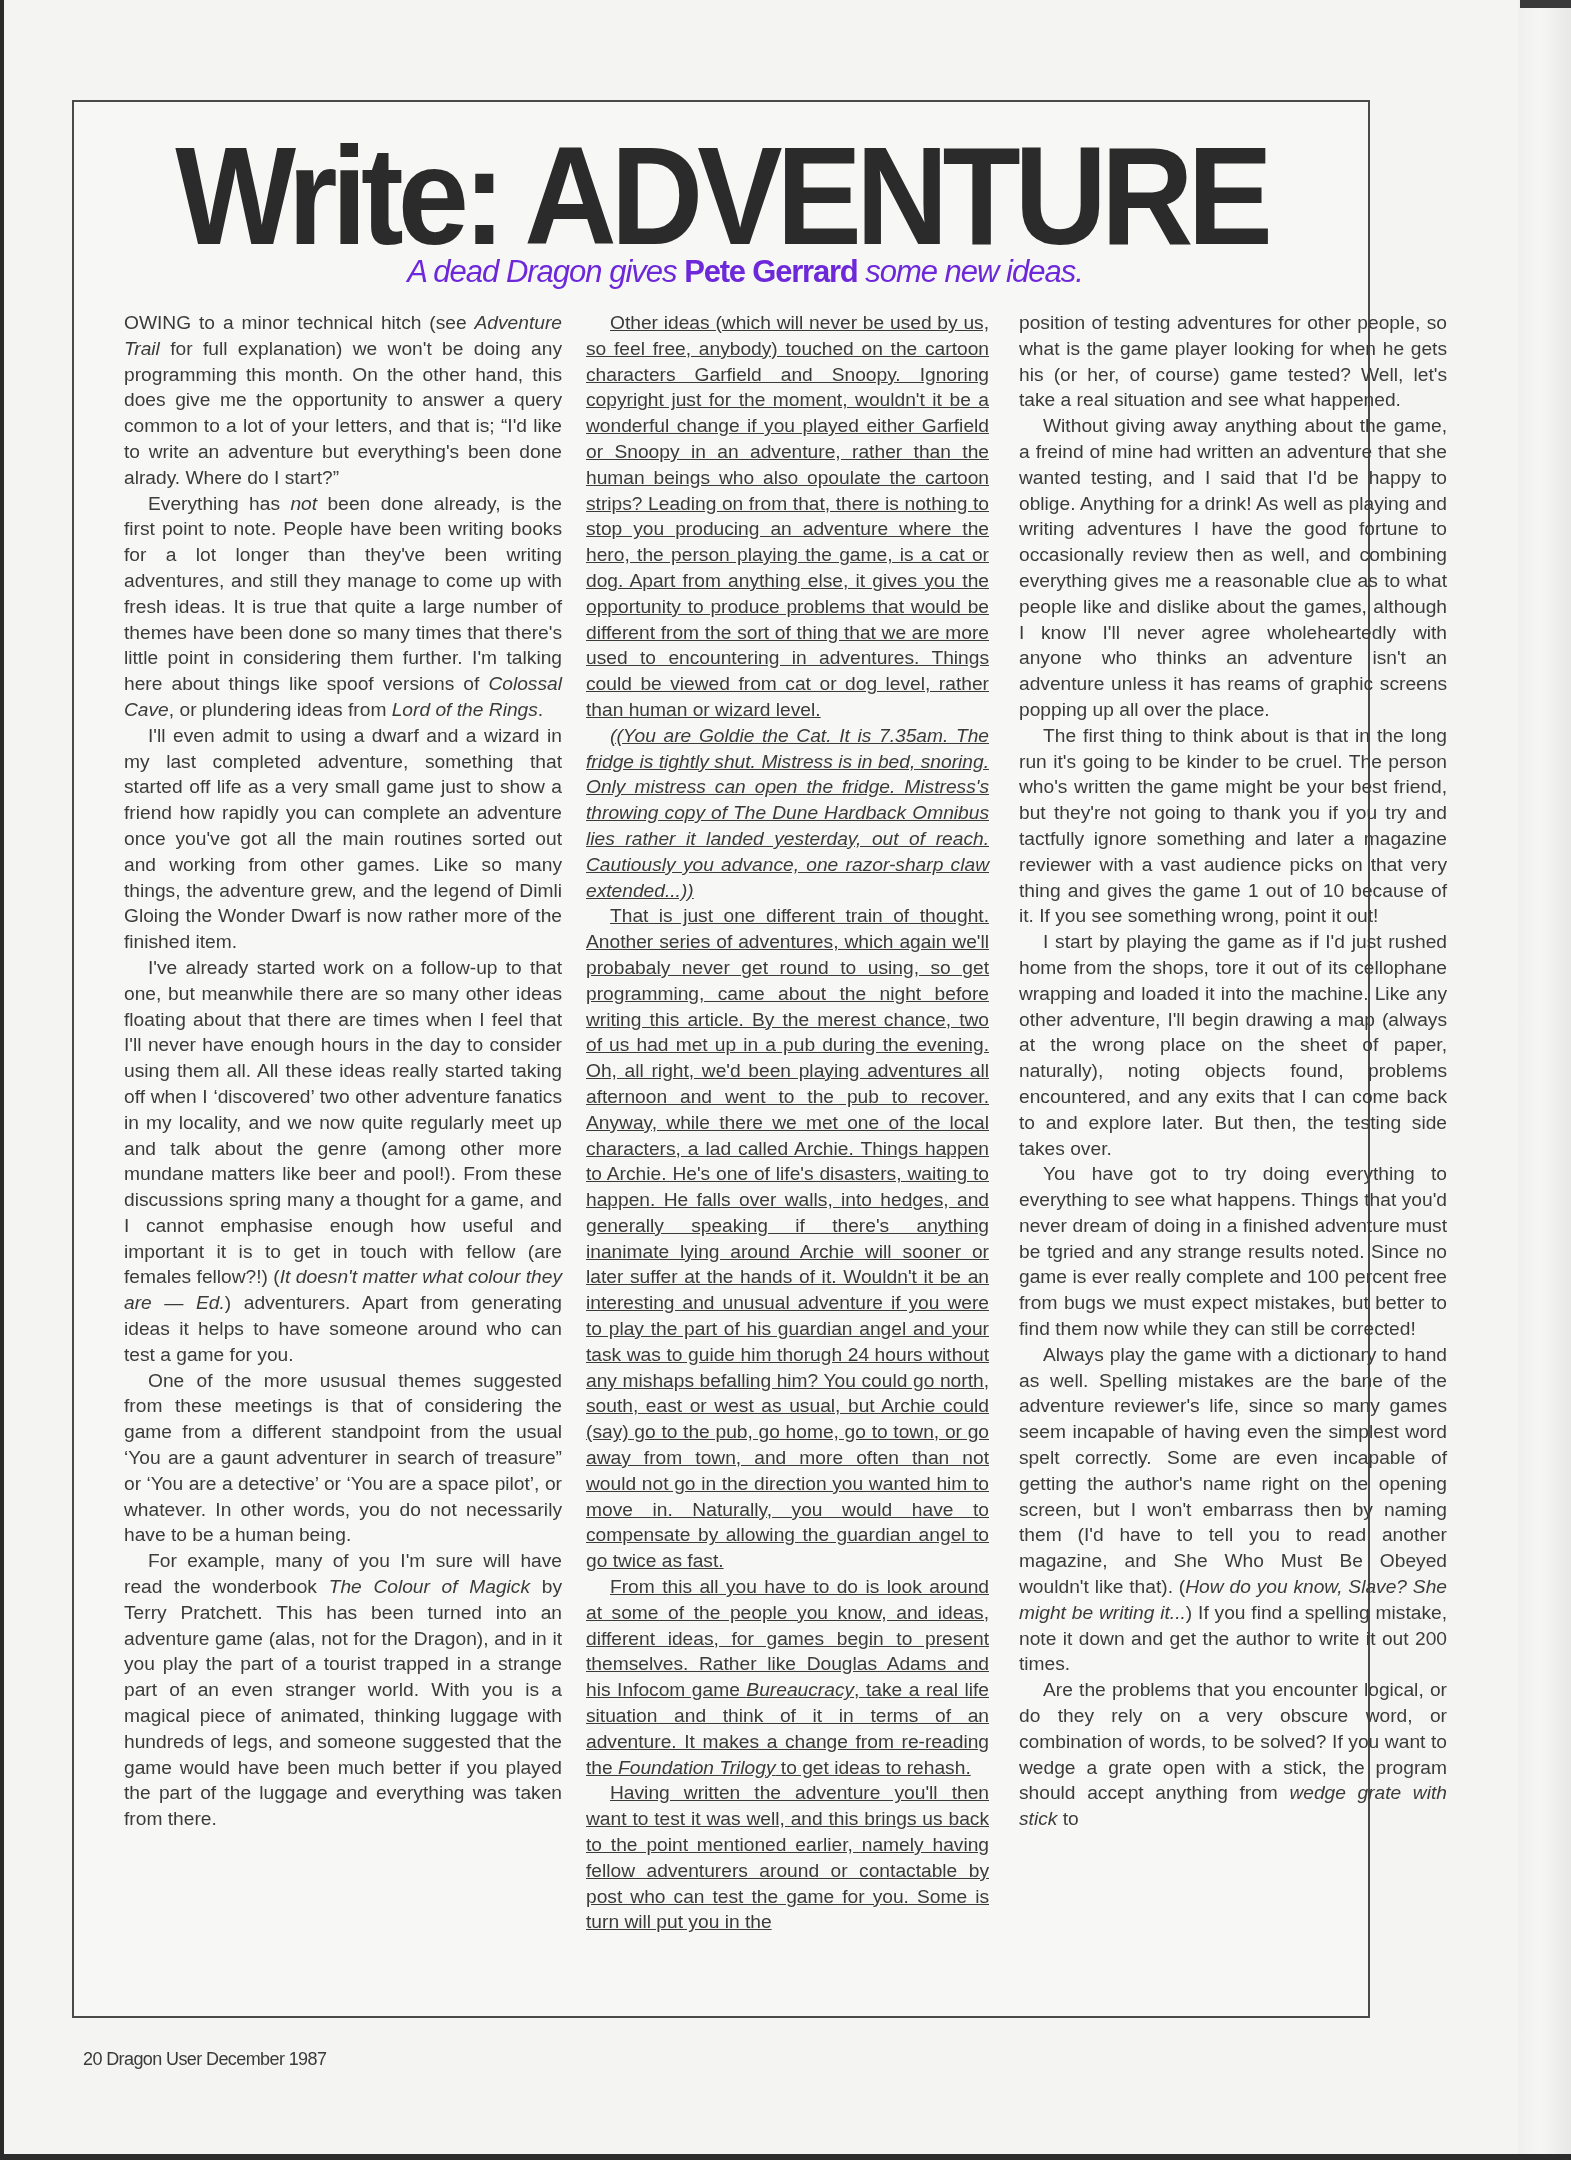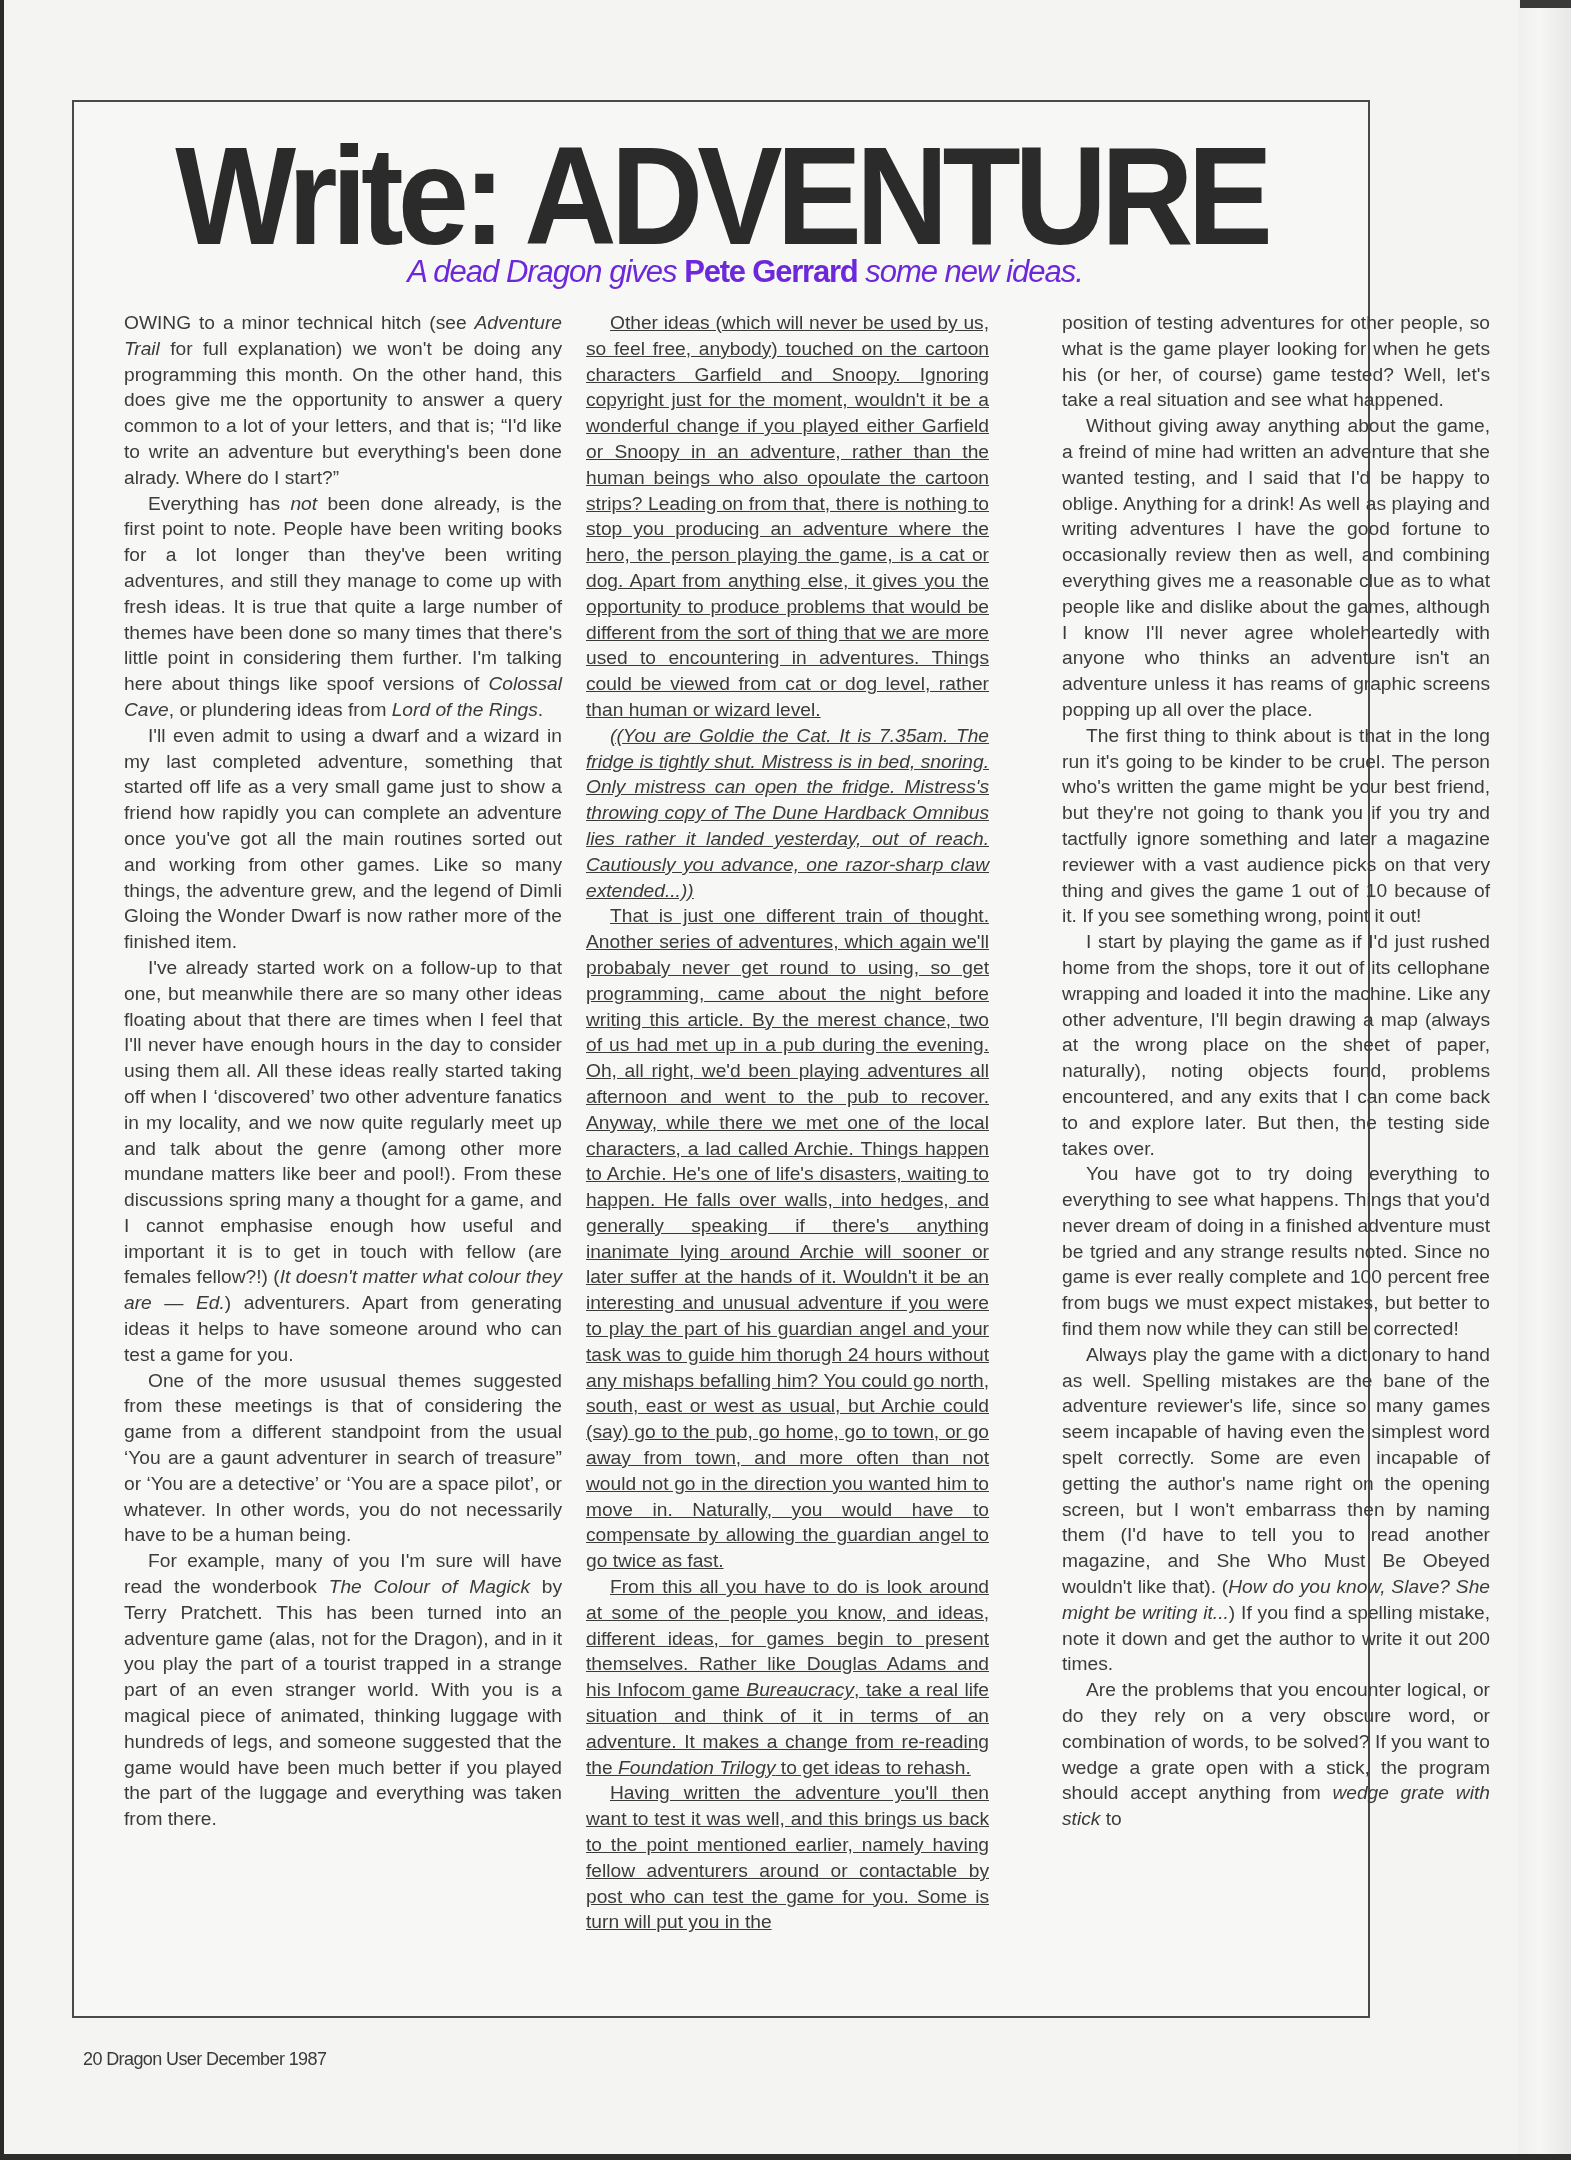--- a/index.html
+++ b/index.html
@@ -39,21 +39,21 @@
   .subtitle b { font-style: normal; font-weight: bold; letter-spacing: -1.2px; }
 
   .col {
     position: absolute; top: 208px;
     font-size: 19.2px; line-height: 25.8px;
     text-align: justify; hyphens: none;
     color: #3b3b3b;
   }
   .col-1 { left: 22px; width: 438px; margin-left: 28px; }
   .col-2 { left: 512px; width: 403px; text-decoration: underline; }
-  .col-3 { left: 945px; width: 428px; margin-left: 43px; }
+  .col-3 { left: 945px; width: 428px; }
   .col p { margin: 0; text-indent: 24px; }
   .col p.no-indent { text-indent: 0; }
   .col i { font-style: italic; }
 
   .footer {
     position: absolute; left: 83px; top: 2049px;
     font-size: 18px; letter-spacing: -0.6px; color: #3a3a3a;
   }
 </style>
 </head>

